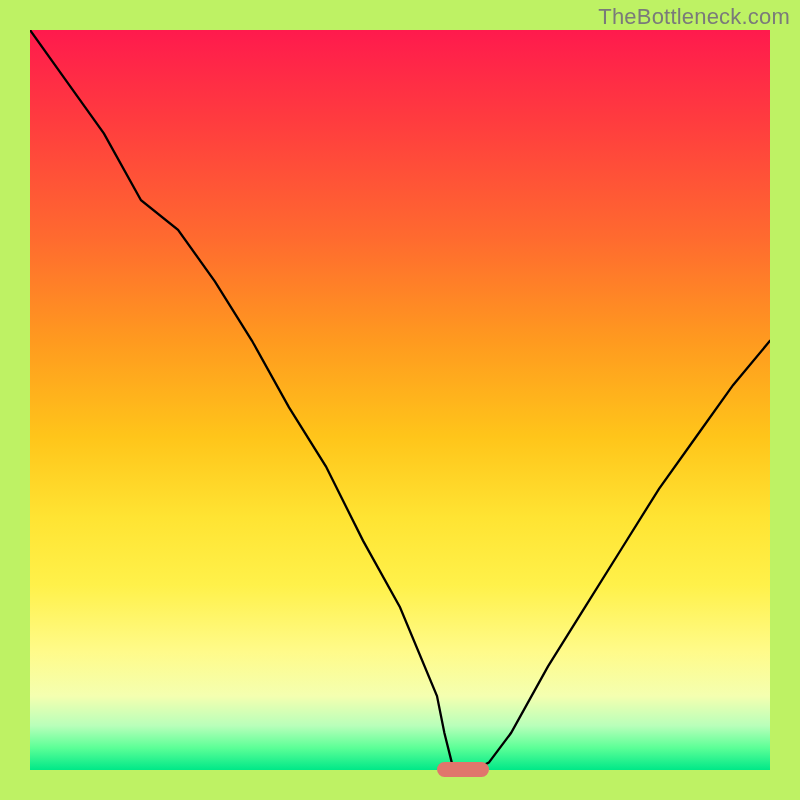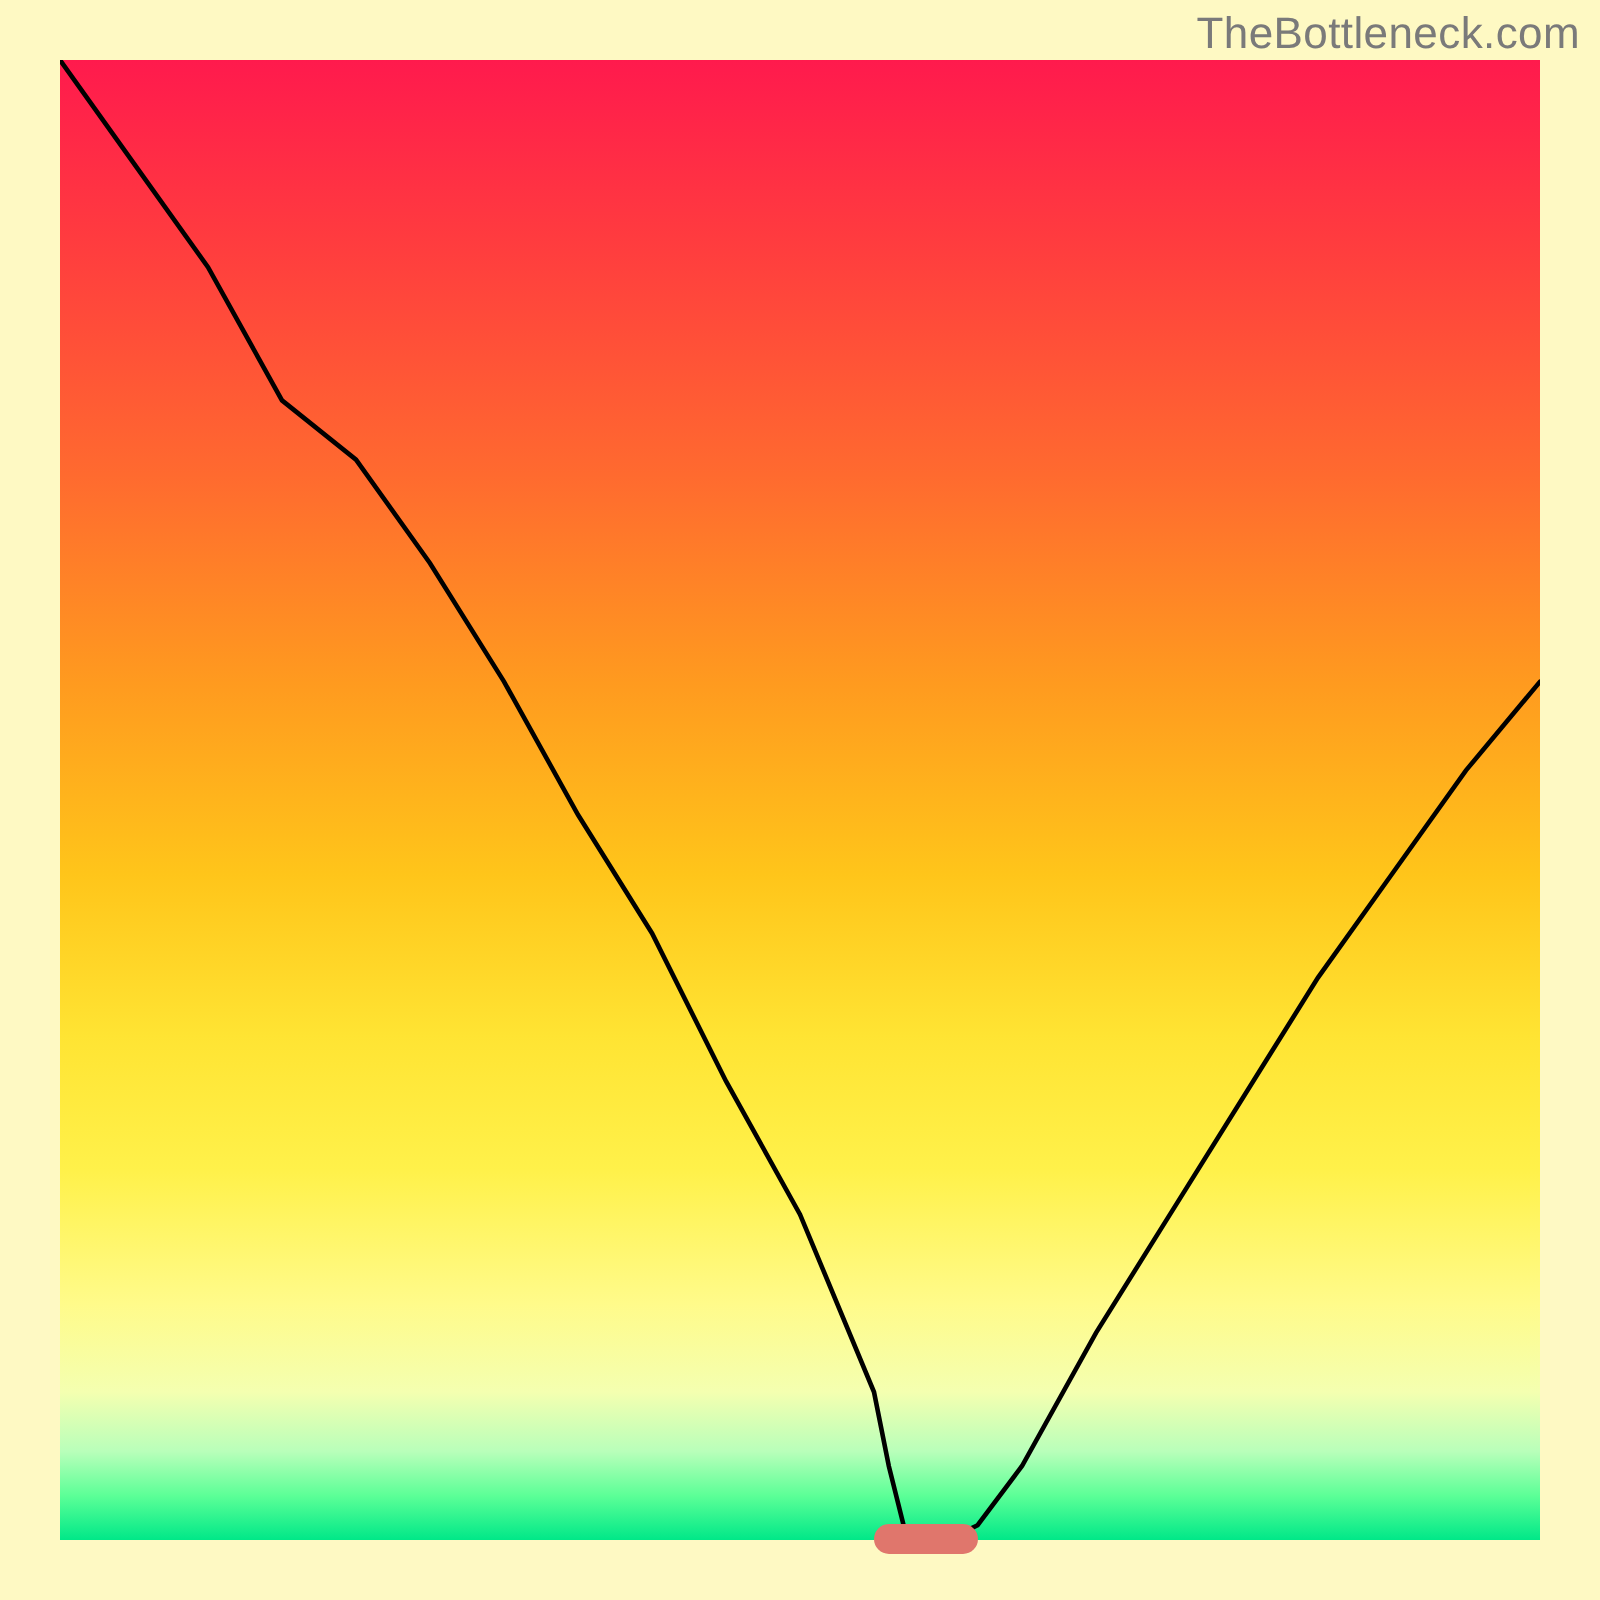--- a/index.html
+++ b/index.html
@@ -1,21 +1,21 @@
 <!DOCTYPE html>
 <html><head>
 <meta charset="utf-8">
 <style>
   * { margin: 0; padding: 0; box-sizing: border-box; }
   html, body { width: 800px; height: 800px; overflow: hidden; background: #000; }
   .frame {
     position: relative;
     width: 800px;
     height: 800px;
-    background: #fef9c3;
+    background: #bef264;
   }
   .watermark {
     position: absolute;
     top: 4px;
     right: 10px;
     color: #7a7a7a;
     font-family: Arial, Helvetica, sans-serif;
     font-size: 22px;
     letter-spacing: 0.2px;
     z-index: 10;

